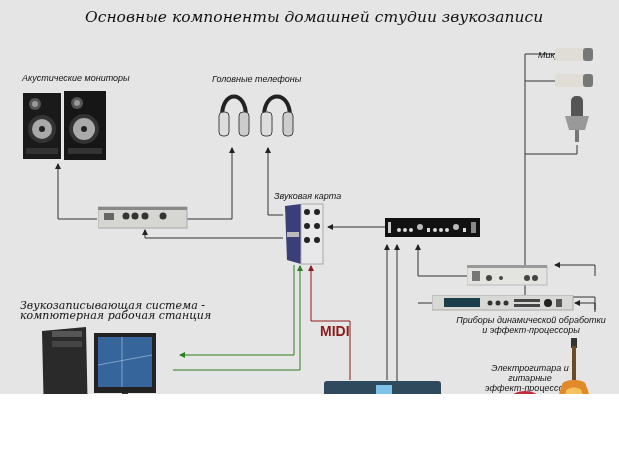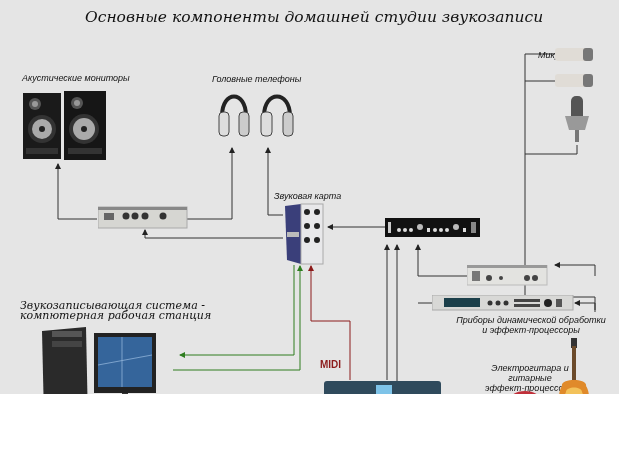--- a/index.html
+++ b/index.html
@@ -4,21 +4,21 @@
 <style>
   html,body{margin:0;padding:0;background:#ffffff;}
   #stage{position:relative;width:619px;height:394px;overflow:hidden;background:#e5e5e5;font-family:"Liberation Sans",sans-serif;}
   .lbl{position:absolute;font-style:italic;font-size:9px;color:#111;line-height:10px;white-space:nowrap;}
   .center{text-align:center;}
   #title{position:absolute;left:85px;top:8px;font-family:"DejaVu Serif","Liberation Serif",serif;font-style:italic;font-size:15.5px;color:#111;white-space:nowrap;}
   .serif-lbl{font-family:"DejaVu Serif","Liberation Serif",serif;font-size:11px;line-height:10px;}
   .dev{position:absolute;}
   svg#wires{position:absolute;left:0;top:0;}
   .usb-lbl{position:absolute;font-size:9.5px;font-weight:bold;color:#2e7d1f;white-space:nowrap;}
-  .midi-lbl{position:absolute;font-size:10px;font-weight:bold;color:#8b1a1a;white-space:nowrap;margin-top:36px;}
+  .midi-lbl{position:absolute;font-size:14px;font-weight:bold;color:#8b1a1a;white-space:nowrap;}
 </style>
 </head>
 <body>
 
 <div id="stage">
 
   <div id="title">Основные компоненты домашней студии звукозаписи</div>
 
   <svg id="wires" width="619" height="454">
     <defs>

